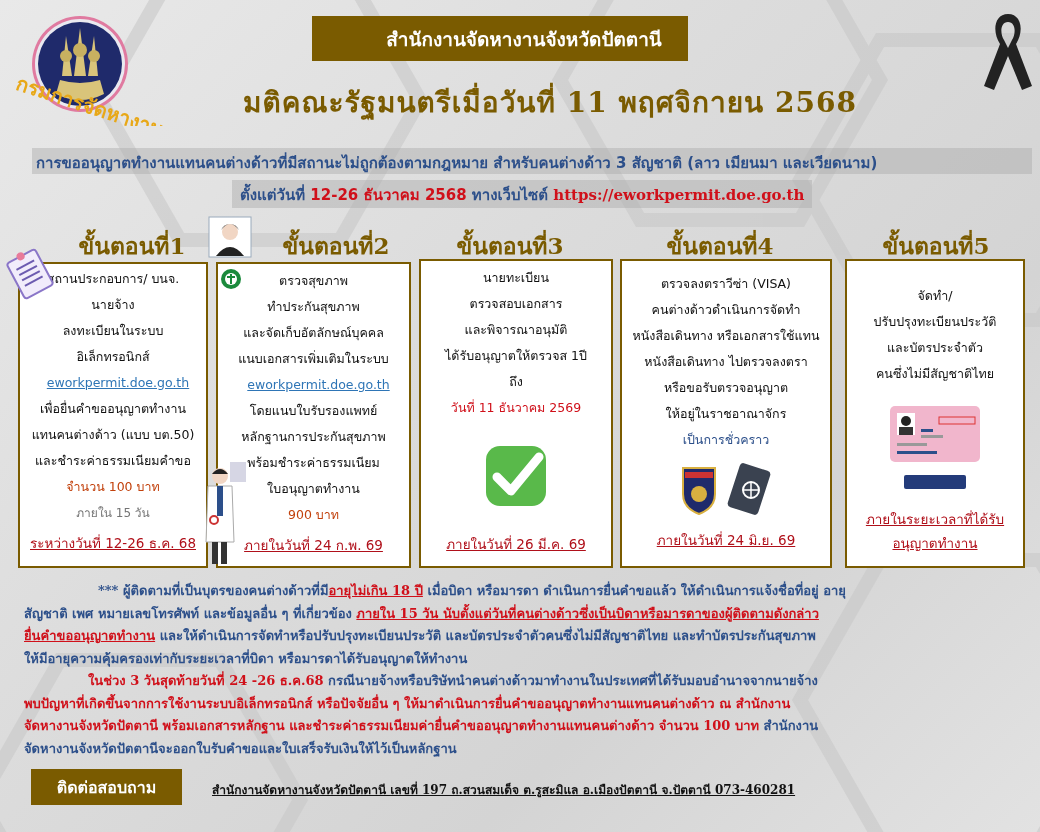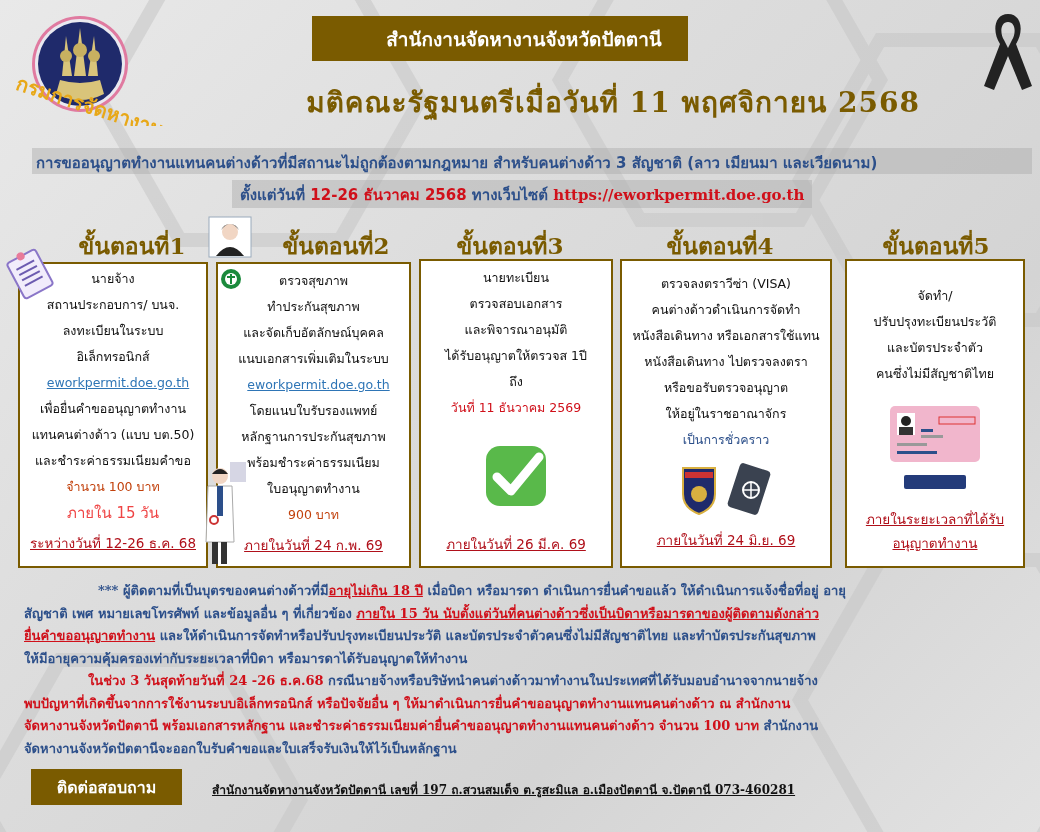--- a/index.html
+++ b/index.html
@@ -18,21 +18,21 @@
   .ribbon { position: absolute; left: 978px; top: 6px; width: 60px; height: 90px; }
 
   .top-banner {
     position: absolute; left: 312px; top: 16px; width: 376px; height: 45px;
     background: #7a5b00; color: #fff; font-weight: bold; font-size: 19px;
     display: flex; align-items: center; justify-content: center;
     font-family: "DejaVu Sans", sans-serif;
     padding-left: 48px;
   }
   .main-title {
-    position: absolute; left: 180px; top: 80px; width: 740px; text-align: right;
+    position: absolute; left: 180px; top: 80px; width: 740px; text-align: center;
     color: #7a5b00; font-weight: bold; font-size: 28px; letter-spacing: 1px;
     font-family: "DejaVu Serif", serif;
   }
   .sub1 {
     position: absolute; left: 32px; top: 148px; width: 1000px; height: 26px;
     background: rgba(170,170,170,0.45); color: #2c4f8a; font-weight: bold; font-size: 15px;
     padding: 3px 4px; white-space: nowrap;
   }
   .sub2 {
     position: absolute; left: 232px; top: 180px; height: 28px; padding: 3px 8px;
@@ -44,21 +44,21 @@
   .step-head {
     position: absolute; top: 228px; color: #7a5b00; font-weight: bold; font-size: 23px;
     font-family: "DejaVu Serif", serif; text-align: center;
   }
   .card {
     position: absolute; top: 262px; background: #fff; border: 2px solid #7a5b00;
     text-align: center; font-size: 12.5px; line-height: 26px; color: #111;
   }
   .card .link { color: #2e75b6; text-decoration: underline; margin-left: 10px; }
   .card .green { color: #c2410c; }
-  .card .blue { color: #ef4444; font-size: 15px; }
+  .card .blue { color: #737373; font-size: 12px; }
   .card .blue-s { color: #2c4f8a; }
   .card .red { color: #d0101a; }
   .card .red-u { color: #b0101a; text-decoration: underline; font-size: 13.5px; }
 
   .note { position: absolute; left: 50px; top: 580px; width: 980px; font-size: 13px; line-height: 22.5px; color: #2c4f8a; font-weight: bold; font-family: "DejaVu Serif", serif; }
   .note .ru { color: #d0101a; text-decoration: underline; }
   .note .r { color: #d0101a; }
   .note p { white-space: nowrap; }
 
   .contact-btn {
@@ -117,22 +117,22 @@
   <span class="url">https://eworkpermit.doe.go.th</span>
 </div>
 
 <div class="step-head" style="left:62px;width:140px;">ขั้นตอนที่1</div>
 <div class="step-head" style="left:266px;width:140px;">ขั้นตอนที่2</div>
 <div class="step-head" style="left:440px;width:140px;">ขั้นตอนที่3</div>
 <div class="step-head" style="left:650px;width:140px;">ขั้นตอนที่4</div>
 <div class="step-head" style="left:866px;width:140px;">ขั้นตอนที่5</div>
 
 <div class="card" style="left:18px;top:262px;width:190px;height:306px;padding-top:2px;">
+  <div>สถานประกอบการ/ บนจ.</div>
   <div>นายจ้าง</div>
-  <div>สถานประกอบการ/ บนจ.</div>
   <div>ลงทะเบียนในระบบ</div>
   <div>อิเล็กทรอนิกส์</div>
   <div class="link">eworkpermit.doe.go.th</div>
   <div>เพื่อยื่นคำขออนุญาตทำงาน</div>
   <div>แทนคนต่างด้าว (แบบ บต.50)</div>
   <div>และชำระค่าธรรมเนียมคำขอ</div>
   <div class="green">จำนวน 100 บาท</div>
   <div class="blue">ภายใน 15 วัน</div>
   <div class="red-u" style="margin-top:4px;">ระหว่างวันที่ 12-26 ธ.ค. 68</div>
 </div>

